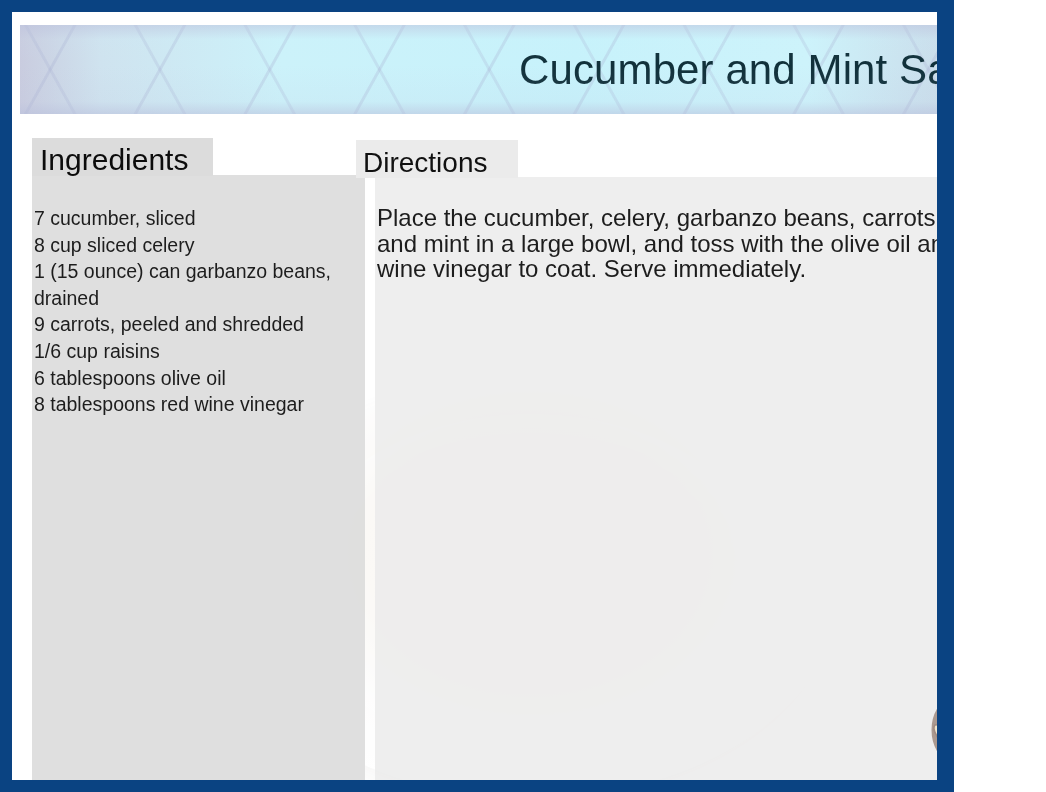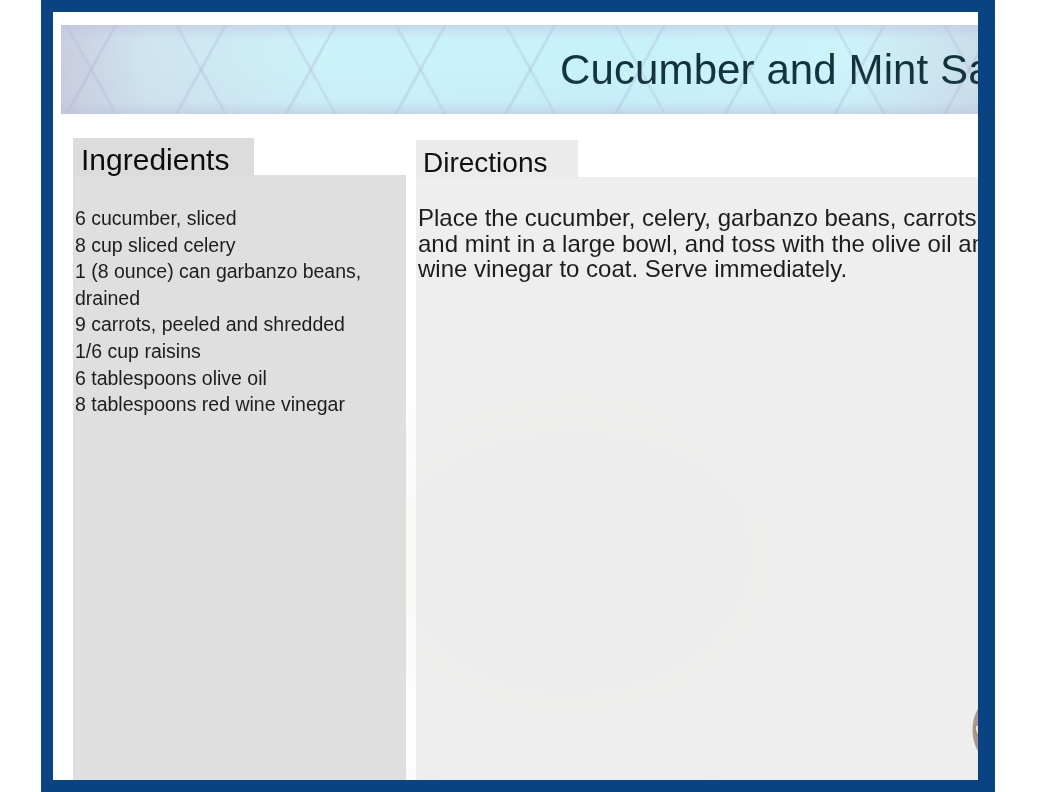--- a/index.html
+++ b/index.html
@@ -19,21 +19,20 @@
     position: relative;
     width: 954px;
     height: 792px;
     background: #bef264;
     box-sizing: border-box;
     border-top: 12px solid #0a4382;
     border-bottom: 12px solid #0a4382;
     border-left: 12px solid #0a4382;
     border-right: 17px solid #0a4382;
     overflow: hidden;
-    margin-left: 41px;
   }
   .canvas {
     position: absolute;
     inset: 0;
     background: #ffffff;
   }
 
   
   .banner {
     position: absolute;
@@ -208,21 +207,21 @@
   .panel-directions {
     position: absolute;
     left: 363px;
     top: 165px;
     width: 655px;
     height: 613px;
     background: rgba(235,235,235,0.85);
   }
   .tab-directions {
     position: absolute;
-    left: 363px;
+    left: 344px;
     top: 128px;
     width: 162px;
     height: 38px;
     background: #ebebeb;
   }
   .tab-directions .tab-label {
     position: absolute;
     left: 7px;
     bottom: -1px;
     font-size: 28px;
@@ -276,23 +275,23 @@
       <div class="plate">
         <div class="food"></div>
       </div>
     </div>
 
     <div class="panel-ingredients"></div>
     <div class="tab-ingredients">
       <div class="tab-label">Ingredients</div>
     </div>
     <div class="ingredients-list">
-      <div class="ing-line">6 cucumber, sliced</div>
+      <div class="ing-line">7 cucumber, sliced</div>
       <div class="ing-line">8 cup sliced celery</div>
-      <div class="ing-line">1 (8 ounce) can garbanzo beans, drained</div>
+      <div class="ing-line">1 (15 ounce) can garbanzo beans, drained</div>
       <div class="ing-line">9 carrots, peeled and shredded</div>
       <div class="ing-line">1/6 cup raisins</div>
       <div class="ing-line">6 tablespoons olive oil</div>
       <div class="ing-line">8 tablespoons red wine vinegar</div>
     </div>
 
     <div class="panel-directions"></div>
     <div class="tab-directions">
       <div class="tab-label">Directions</div>
     </div>

